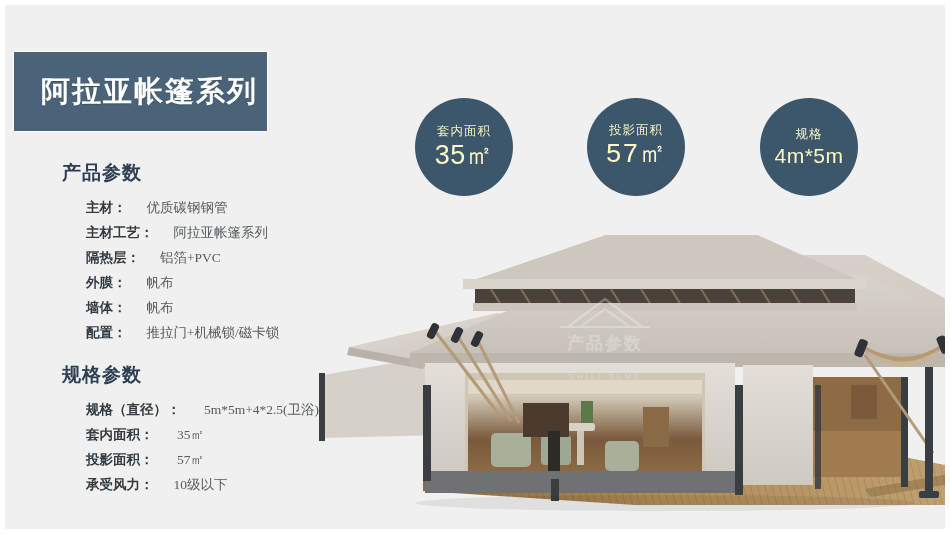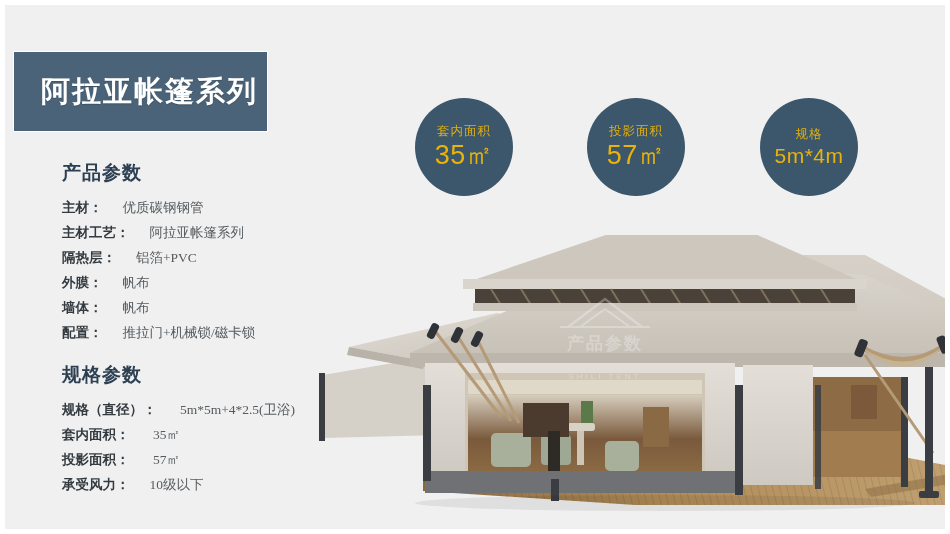--- a/index.html
+++ b/index.html
@@ -56,43 +56,44 @@
   #spec-group-2 .section-heading{margin-top:17px;}
   .spec-row{
     font-size:13.5px;
     line-height:25px;
     white-space:nowrap;
     color:#555b5f;
   }
   .spec-label{
     font-weight:bold;
     color:#333a40;
+    margin-left:24px;
   }
   .spec-value{
     color:#555b5f;
     font-weight:normal;
     margin-left:20px;
   }
   .spec-list{margin:0;padding:0;list-style:none;}
 
   
   .stat-circle{
     position:absolute;
     width:98px;height:98px;
     border-radius:50%;
     background:#3c576b;
-    color:#eab308;
+    color:#fef9c3;
     display:flex;
     flex-direction:column;
     align-items:center;
     justify-content:center;
     top:93px;
   }
   #circle-1{left:410px;}
-  #circle-2{left:582px;}
+  #circle-2{left:582px;font-family:Liberation Mono, monospace;}
   #circle-3{left:755px;}
   .stat-label{
     font-size:12.5px;
     letter-spacing:1px;
     opacity:.95;
     line-height:1;
     margin-bottom:4px;
     white-space:nowrap;
   }
   .stat-value{
@@ -171,21 +172,21 @@
   <div class="stat-circle" id="circle-1">
     <span class="stat-label">套内面积</span>
     <span class="stat-value">35㎡</span>
   </div>
   <div class="stat-circle" id="circle-2">
     <span class="stat-label">投影面积</span>
     <span class="stat-value">57㎡</span>
   </div>
   <div class="stat-circle" id="circle-3">
     <span class="stat-label">规格</span>
-    <span class="stat-value">5m*4m</span>
+    <span class="stat-value">4m*5m</span>
   </div>
 
   <div id="tent-illustration">
     <svg width="650" height="300" viewBox="0 0 650 300" xmlns="http://www.w3.org/2000/svg">
       <defs>
         <linearGradient id="roofGrad" x1="0" y1="0" x2="0" y2="1">
           <stop offset="0%" stop-color="#ddd8d0"></stop>
           <stop offset="100%" stop-color="#c4beb4"></stop>
         </linearGradient>
         <linearGradient id="roofGrad2" x1="0" y1="0" x2="1" y2="1">

